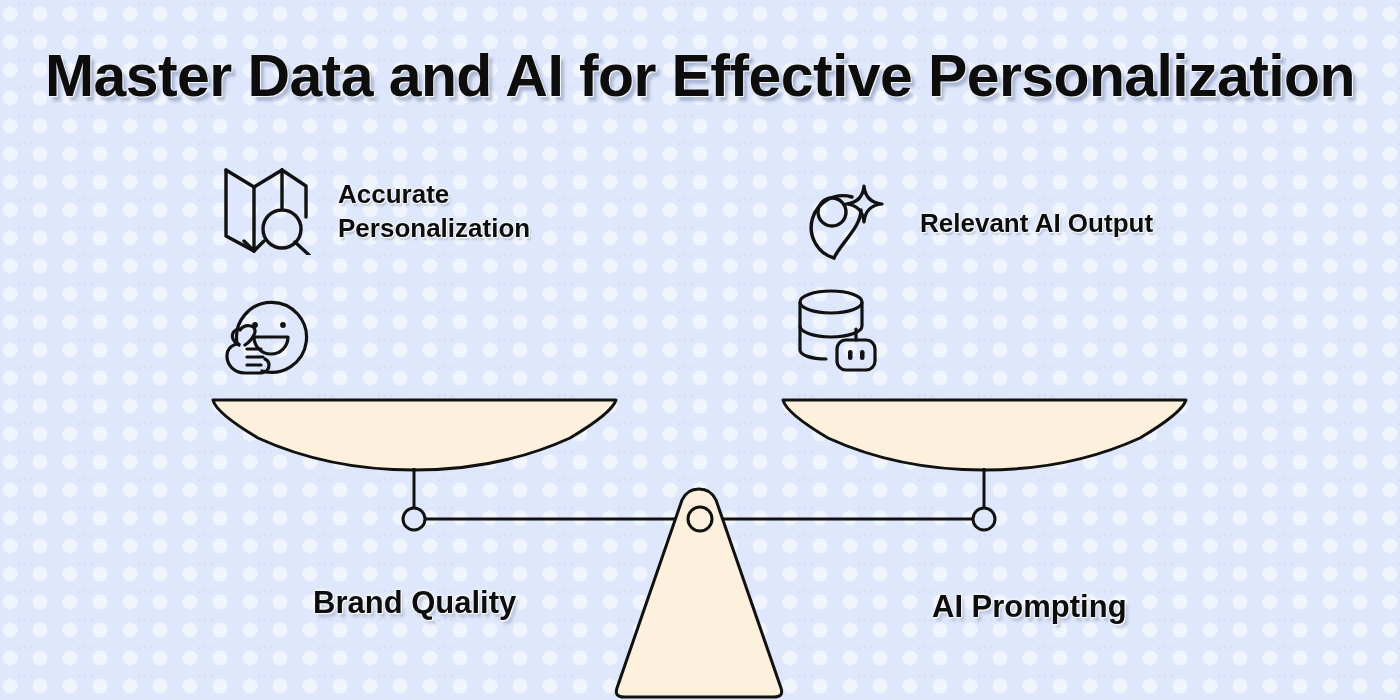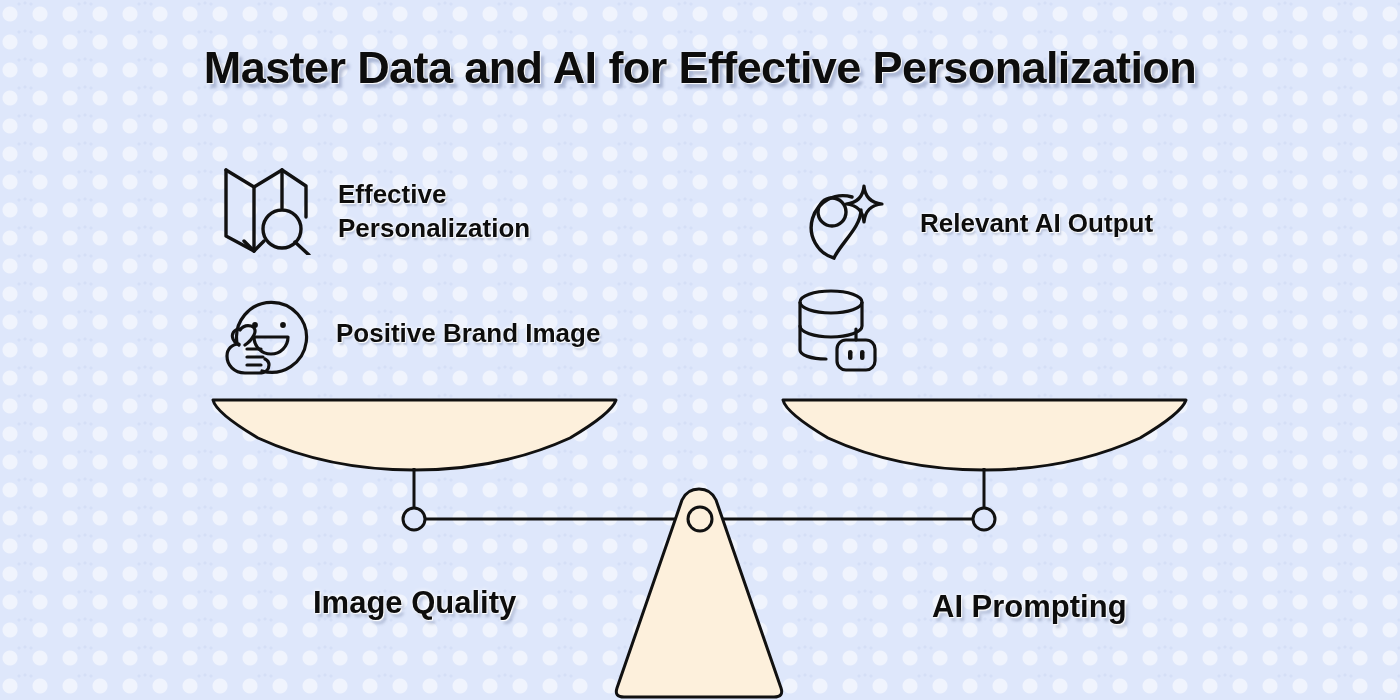--- a/index.html
+++ b/index.html
@@ -29,21 +29,21 @@
     background-position: 0 0, 0 0, 0 0, 0 0, 0 0;
   }
 
   
   #title {
     position: absolute;
     left: 0;
     top: 42px;
     width: 1400px;
     text-align: center;
-    font-size: 45px;
+    font-size: 59px;
     font-weight: bold;
     letter-spacing: -0.6px;
     color: #0d0d0d;
     text-shadow:
       0 0 2px #ffffff,
       1px 1px 0 rgba(255,255,255,0.85),
       4px 5px 3px rgba(90,105,150,0.38);
     white-space: nowrap;
   }
 
@@ -127,21 +127,21 @@
           <path d="M66 7 L90 23 L90 54"></path>
           <path d="M66 7 L66 45"></path>
 
           <path d="M28 78 L38 88 L48 78"></path>
         </g>
 
         <circle cx="66" cy="66" r="19" stroke="#111111" stroke-width="3.4" fill="none"></circle>
         <path d="M79 79 L93 92" stroke="#111111" stroke-width="3.4" stroke-linecap="round"></path>
       </svg>
     </span>
-    <span class="flabel">Effective
+    <span class="flabel">Accurate
 Personalization</span>
   </div>
 
   <div class="feature" id="feat-brand">
     <span class="ficon">
       <svg width="100" height="92" viewBox="0 0 100 92" fill="none">
 
         <path d="M23 58 A35 35 0 1 1 48 86" stroke="#111111" stroke-width="3.2" fill="none" stroke-linecap="round"></path>
 
         <circle cx="41" cy="40" r="2.9" fill="#111111"></circle>
@@ -150,21 +150,20 @@
         <path d="M40 52 L74 52 A17 17 0 0 1 40 52 Z" stroke="#111111" stroke-width="3.2" fill="none" stroke-linejoin="round"></path>
 
         <path d="M26 44 C20 44 17 49 19 54 C21 59 24 59 25 60" stroke="#111111" stroke-width="3.2" fill="none" stroke-linecap="round"></path>
         <path d="M25 59 C18 59 13 64 13 71 C13 80 20 88 31 88 L45 88 C52 88 55 84 55 80 C55 77 53 75 51 74" stroke="#111111" stroke-width="3.2" fill="none" stroke-linecap="round" stroke-linejoin="round"></path>
         <path d="M26 45 C29 41 33 40 37 41 C41 42 42 46 40 50 C38 54 34 58 31 60" stroke="#111111" stroke-width="3.2" fill="none" stroke-linecap="round"></path>
         <path d="M33 64 L47 64" stroke="#111111" stroke-width="3.2" stroke-linecap="round"></path>
         <path d="M33 72 L49 72" stroke="#111111" stroke-width="3.2" stroke-linecap="round"></path>
         <path d="M33 80 L47 80" stroke="#111111" stroke-width="3.2" stroke-linecap="round"></path>
       </svg>
     </span>
-    <span class="flabel">Positive Brand Image</span>
   </div>
 
   <div class="feature" id="feat-relevant">
     <span class="ficon">
       <svg width="88" height="88" viewBox="0 0 88 88" fill="none">
 
         <path d="M56 20 A27 27 0 1 0 38 81 C45 66 65 50 65 33" stroke="#111111" stroke-width="3.4" fill="none" stroke-linecap="round"></path>
 
         <circle cx="36" cy="35" r="14" stroke="#111111" stroke-width="3.4" fill="none"></circle>
 
@@ -200,16 +199,16 @@
     <line x1="414" y1="519" x2="984" y2="519" stroke="#111111" stroke-width="3"></line>
 
     <path d="M699 489 Q711 489 716 500 L781 688 Q784 697 774 697 L624 697 Q614 697 617 688 L682 500 Q687 489 699 489 Z" fill="#fdf0dc" stroke="#111111" stroke-width="3" stroke-linejoin="round"></path>
 
     <circle cx="700" cy="519" r="12" fill="#fdf0dc" stroke="#111111" stroke-width="3"></circle>
 
     <circle cx="414" cy="519" r="11" fill="#dee7fb" stroke="#111111" stroke-width="3"></circle>
     <circle cx="984" cy="519" r="11" fill="#dee7fb" stroke="#111111" stroke-width="3"></circle>
   </svg>
 
-  <div class="side-label" id="label-left">Image Quality</div>
+  <div class="side-label" id="label-left">Brand Quality</div>
   <div class="side-label" id="label-right">AI Prompting</div>
 
 </div>
 
 </body></html>

